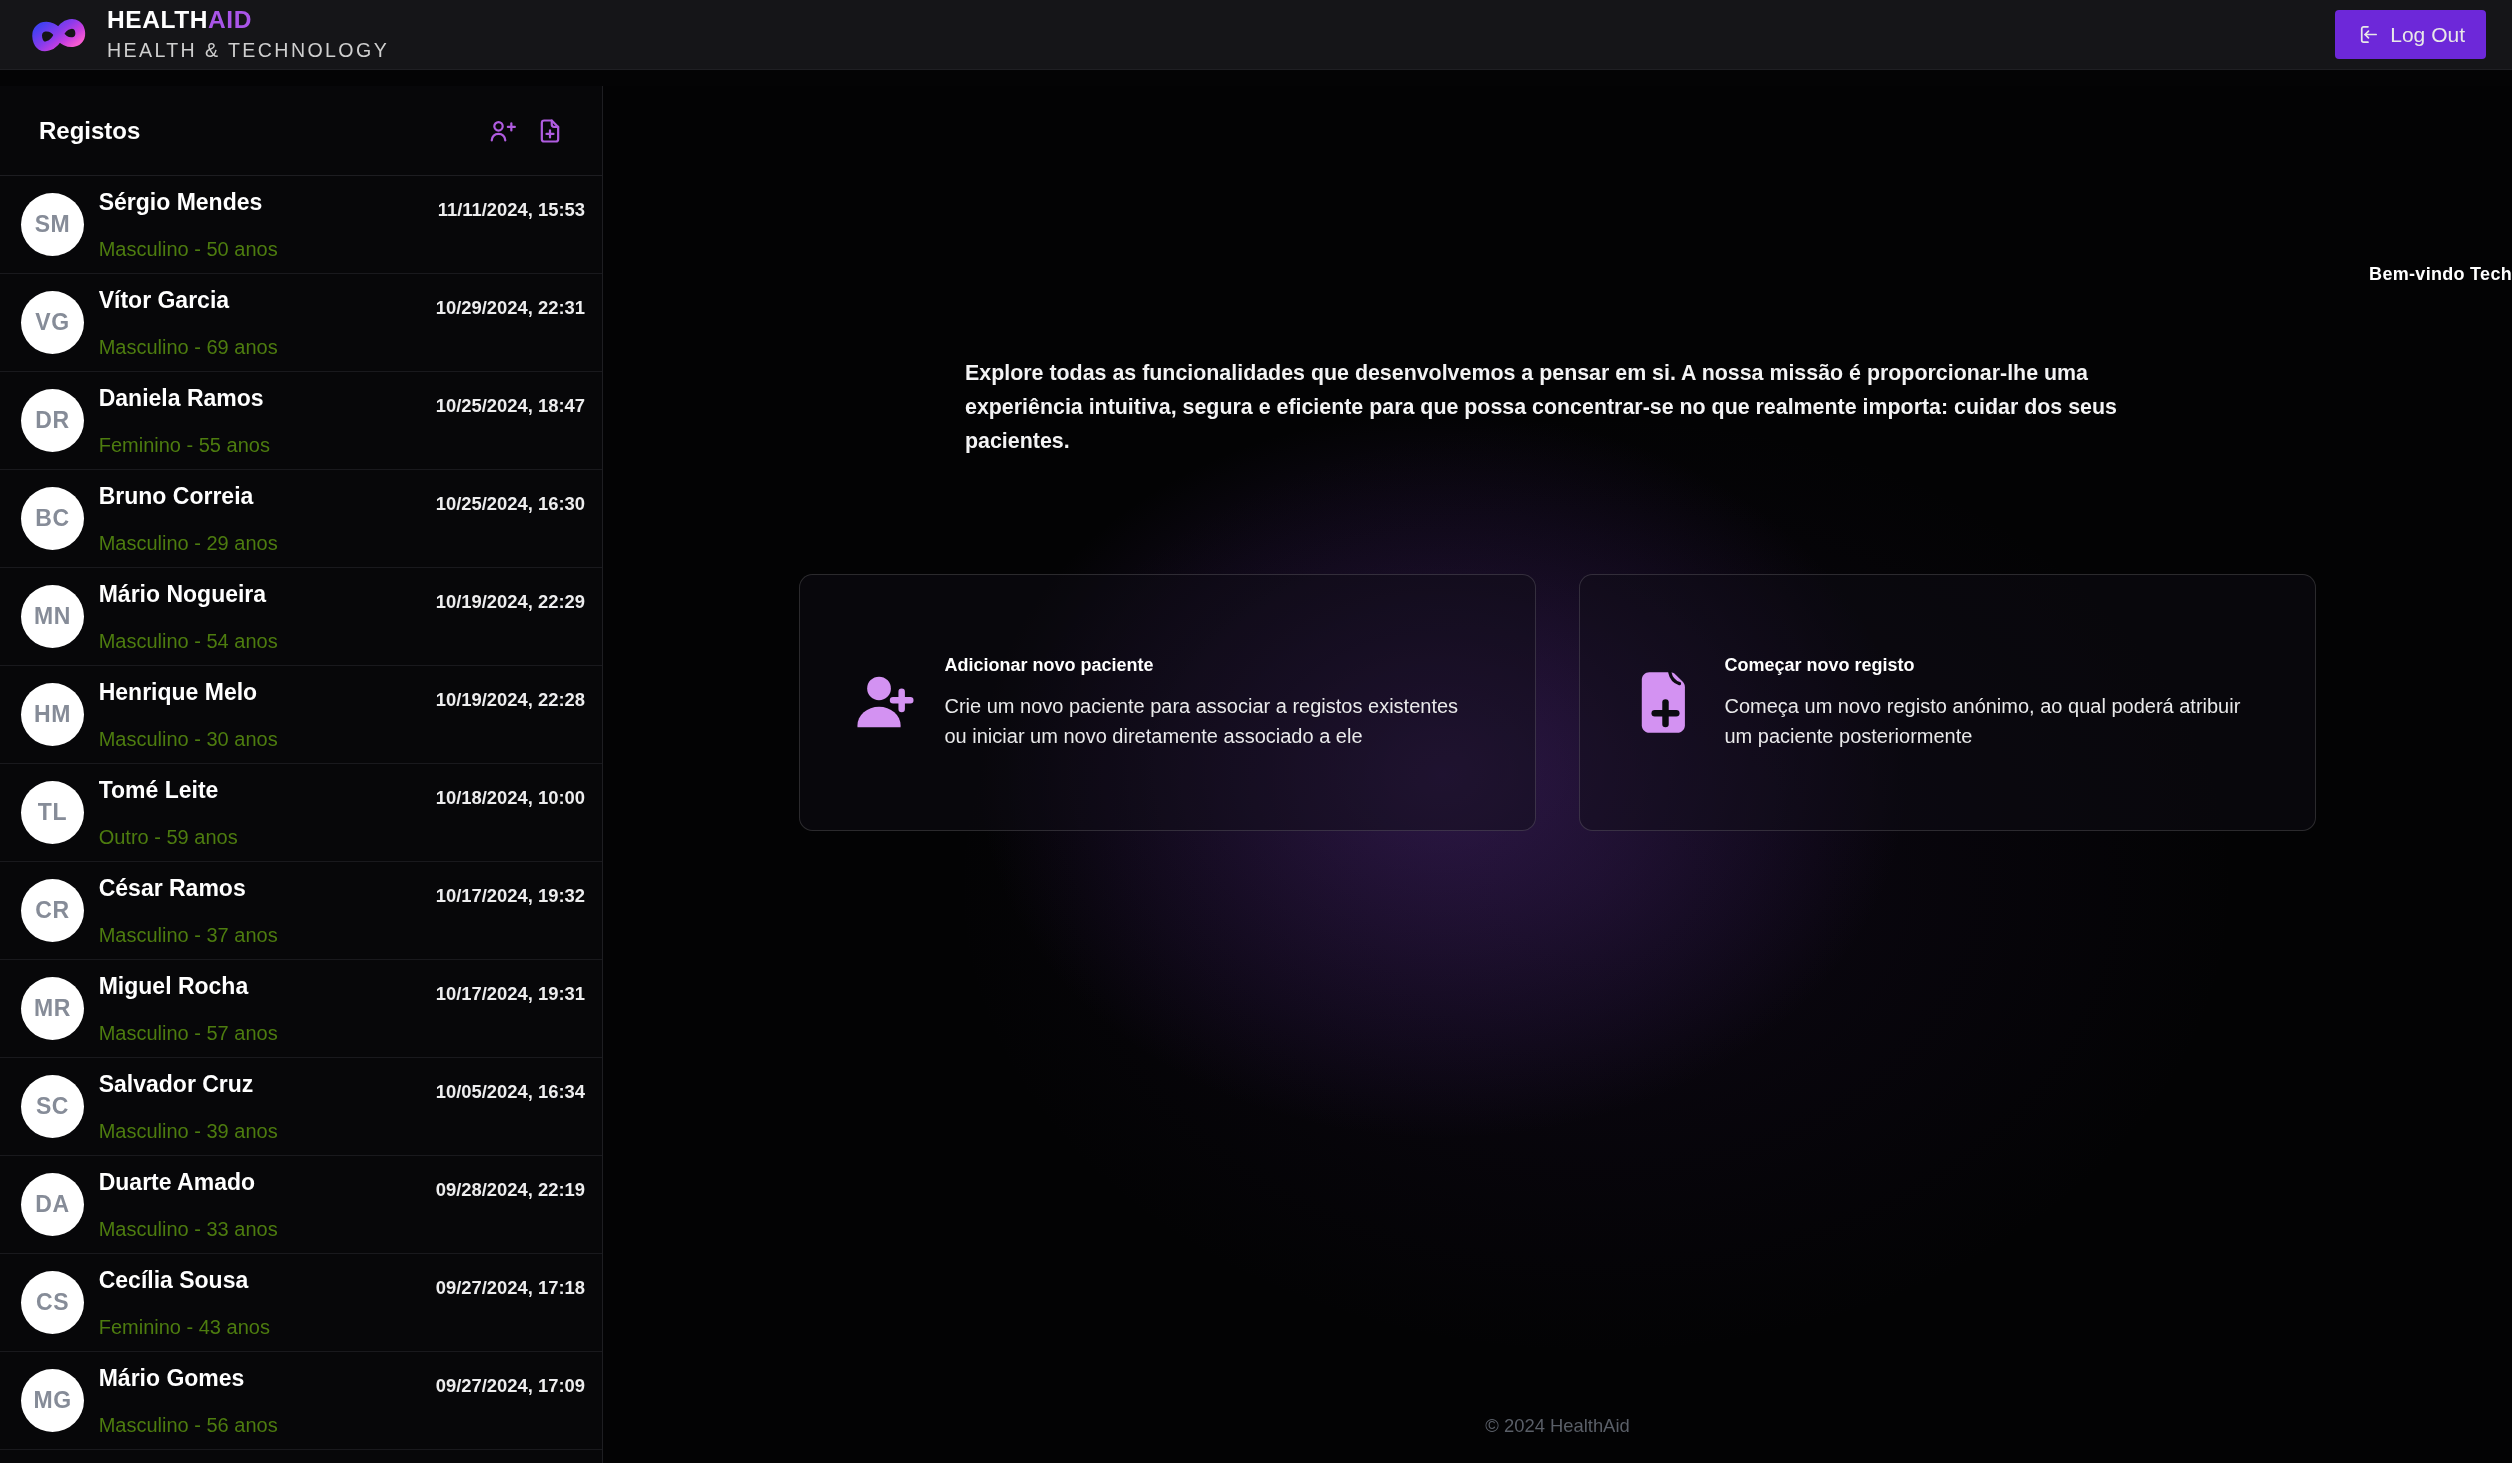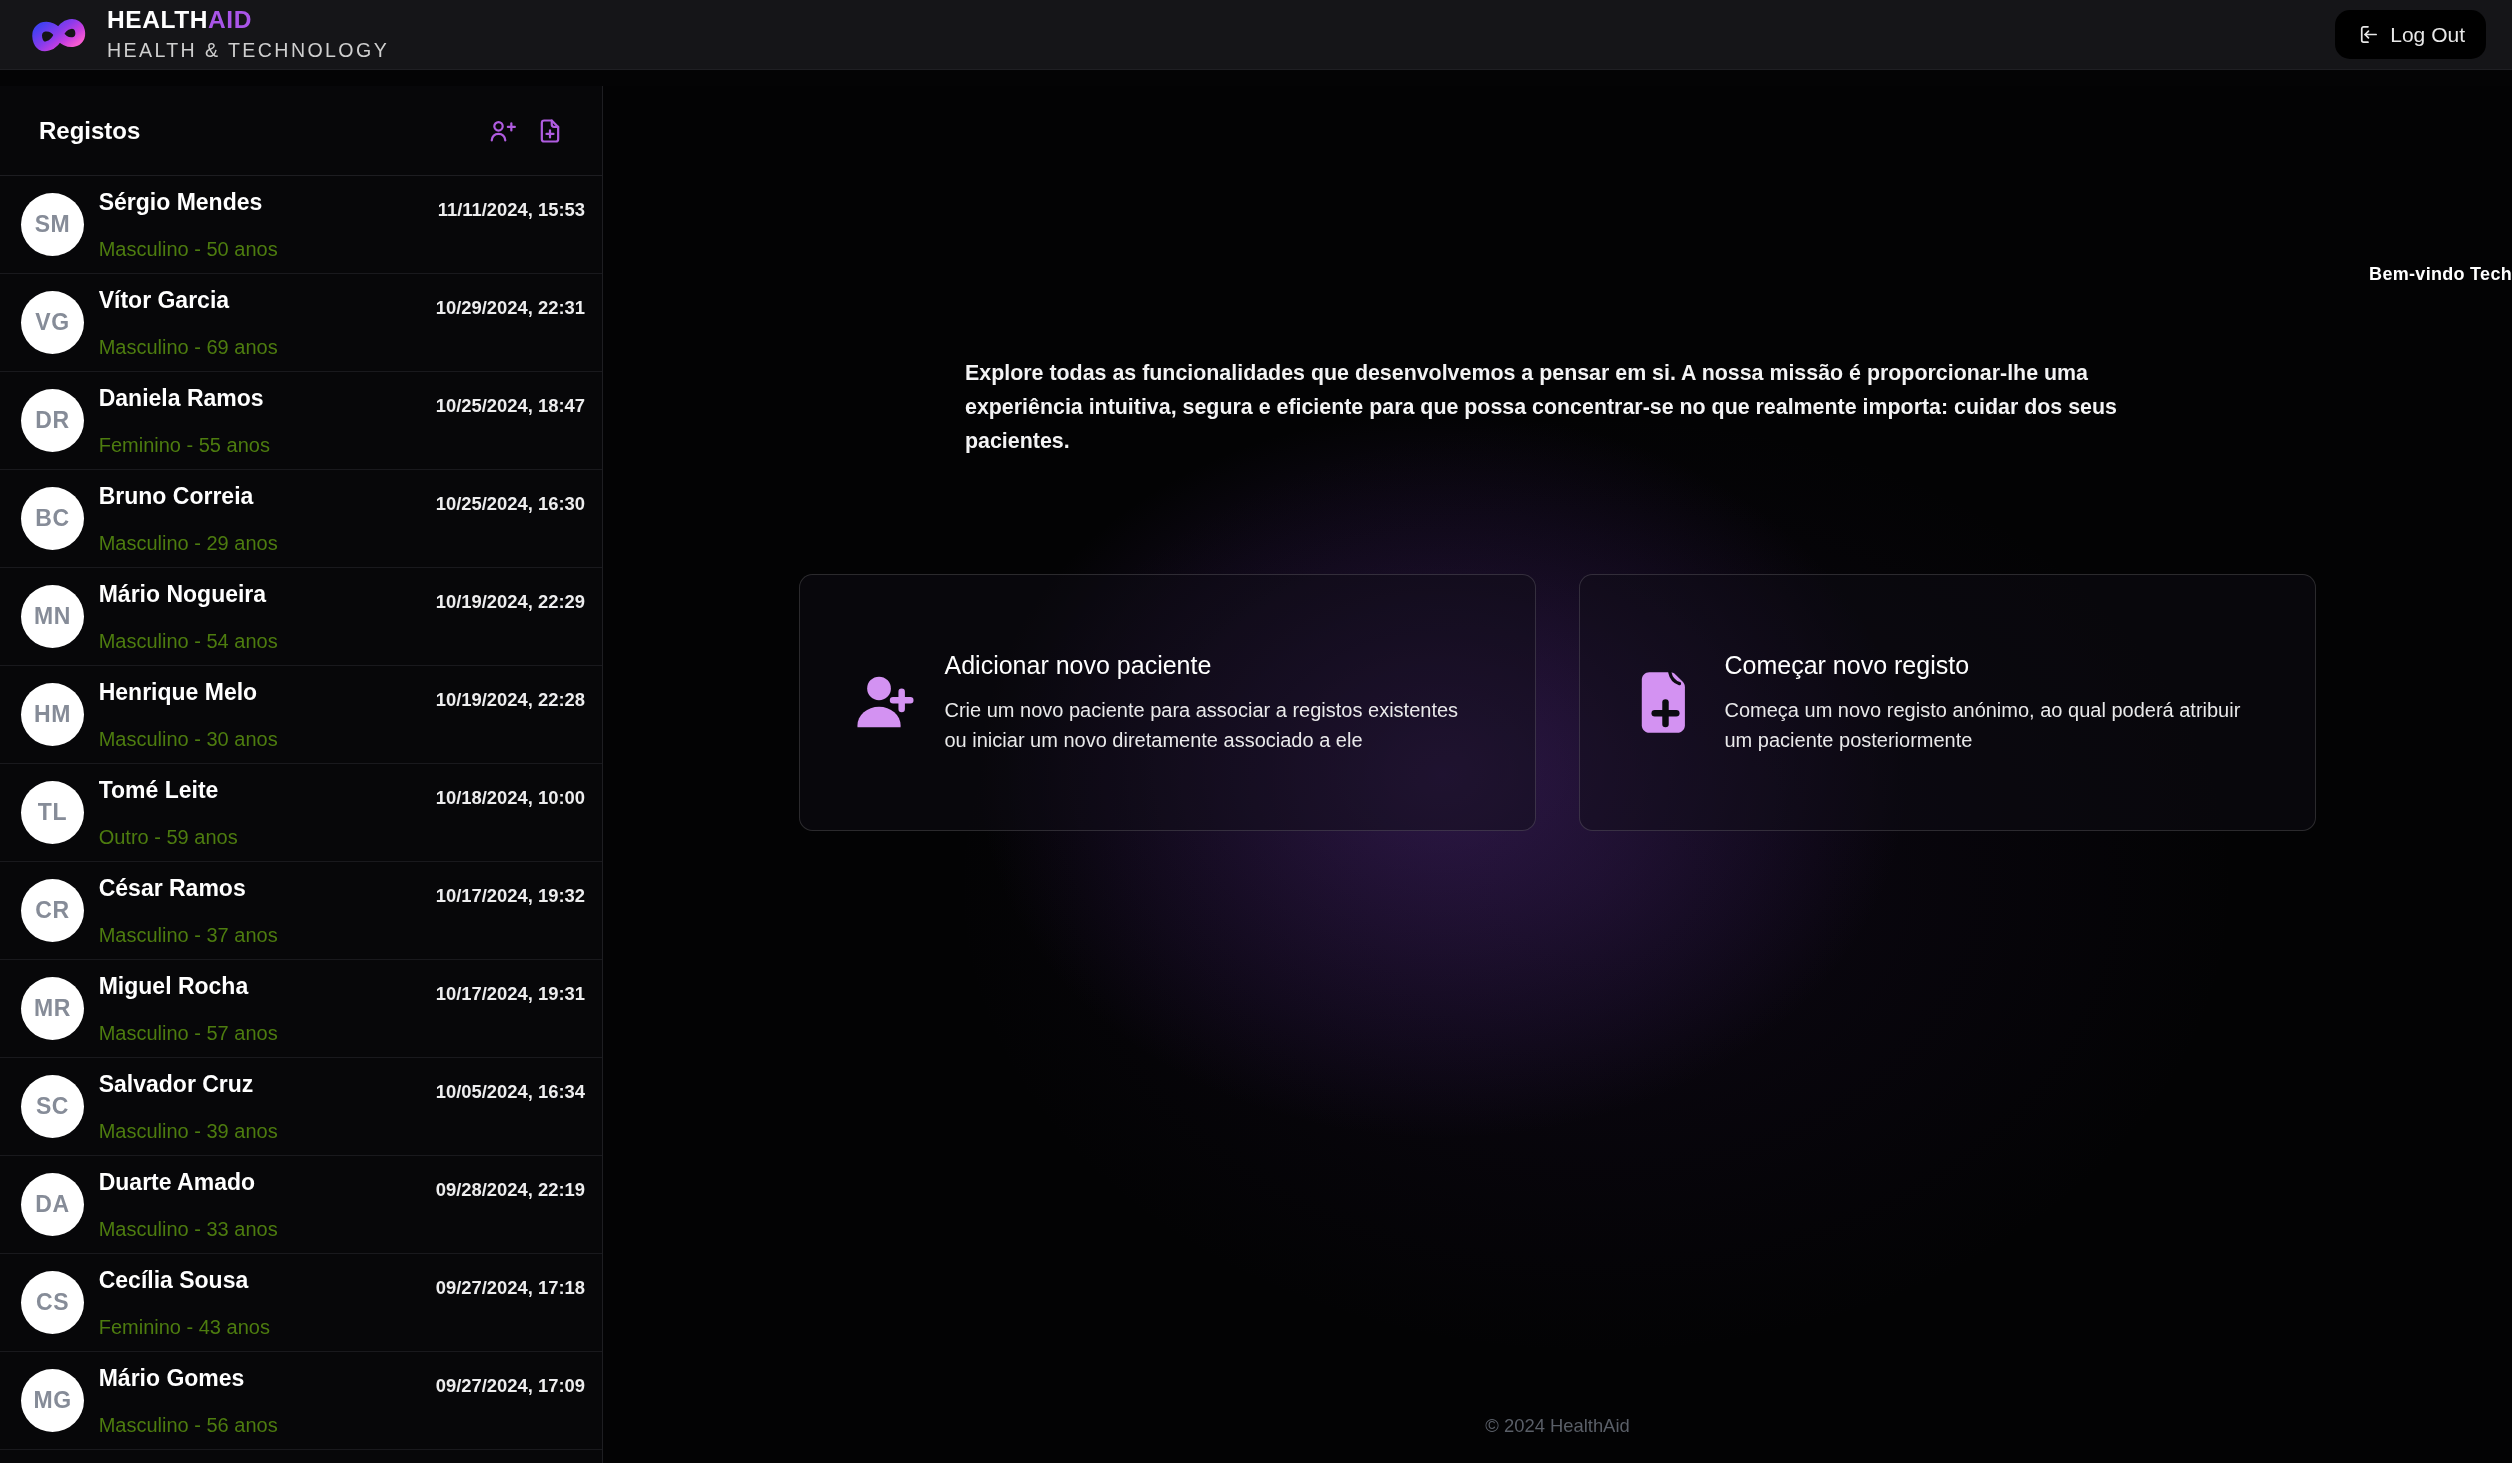--- a/index.html
+++ b/index.html
@@ -21,22 +21,22 @@
     padding:0 26px 0 18.4px;
   }
   .logo-svg { width:75px; height:62px; flex:0 0 auto; }
   .brand { margin-left:13.5px; display:flex; flex-direction:column; justify-content:center; }
   .brand-title { font-size:24.5px; font-weight:bold; letter-spacing:0.6px; color:#ffffff; line-height:1.1; }
   .brand-title .accent { color:#a955e8; }
   .brand-subtitle { font-size:19.6px; color:#cfcfcf; letter-spacing:2.4px; margin-top:4.9px; font-weight:400; }
   .logout-btn {
     margin-left:auto;
     display:flex; align-items:center; gap:11px;
-    background:#000000; border:none; cursor:pointer;
-    border-radius:15px; padding:12.2px 21px;
+    background:#6d28d9; border:none; cursor:pointer;
+    border-radius:4px; padding:12.2px 21px;
     font-size:21px; color:#e8e8e8; font-family:inherit;
   }
   .logout-btn svg { width:23px; height:23px; }
 
   
   .body-row { flex:1; display:flex; min-height:0; }
 
   
   .sidebar {
     width:603px; flex:0 0 603px;
@@ -104,21 +104,21 @@
     width:737px; height:257px;
     border:0.6px solid rgba(255,255,255,0.14);
     border-radius:13.5px;
     background:rgba(16,13,22,0.45);
     display:flex; align-items:center;
     padding:0 49px 0 51px;
     cursor:pointer;
   }
   .card-icon { width:69px; height:69px; flex:0 0 auto; }
   .card-text { margin-left:24.5px; }
-  .card-title { font-size:25px; font-weight:normal; color:#ffffff; }
+  .card-title { font-size:18px; font-weight:bold; color:#ffffff; }
   .card-desc { font-size:20px; color:#e9e9ea; line-height:1.5; margin-top:14.7px; max-width:539px; }
 
   .footer {
     position:absolute; bottom:27px; left:0; width:100%;
     text-align:center; font-size:18.4px; color:#5a5f68;
   }
 </style>
 </head>
 <body>
 

